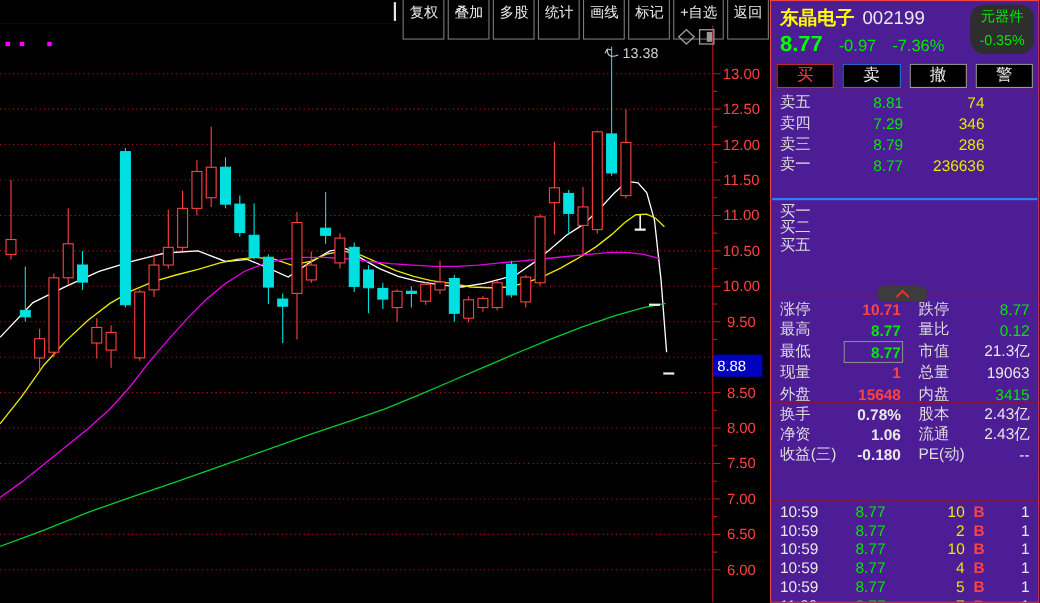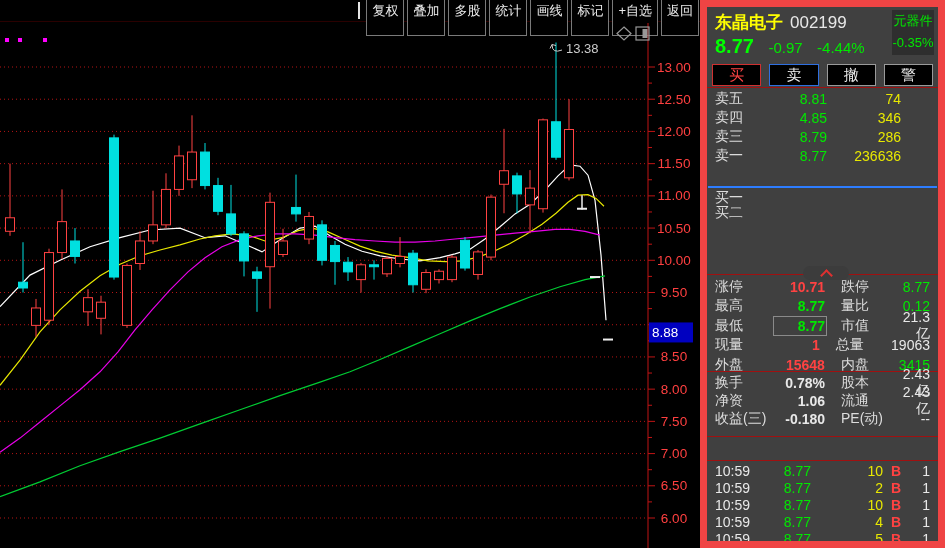--- a/index.html
+++ b/index.html
@@ -8,28 +8,28 @@
   
   #toolbar{position:absolute;left:0;top:0;width:700px;height:22px;background:#000;
            display:flex;justify-content:flex-end;align-items:center;gap:3px;
            border-bottom:1px solid #2a0000;box-sizing:border-box;padding-right:1px;}
   .tb-sep{width:2px;height:17px;background:#e6e6e6;margin-right:3px;}
   .tb-btn{height:17px;line-height:17px;padding:16px 5px;border:1px solid #7a7a7a;color:#ececec;
           font-size:13px;background:#000;white-space:nowrap;cursor:default;}
   
   #chart{position:absolute;left:0;top:23px;}
   
-  #panel{position:absolute;left:700px;top:0;width:245px;height:548px;background:#404040;
-         border:7px solid #ef4444;box-sizing:border-box;overflow:hidden;}
+  #panel{position:absolute;left:700px;top:0;width:245px;height:548px;background:#4c1d95;
+         border:1px solid #ef4444;box-sizing:border-box;overflow:hidden;}
   #panel .hr{position:absolute;left:0;right:0;height:1px;background:#a01010;}
   #p-title{position:absolute;top:4px;left:8px;white-space:nowrap;}
   #p-name{color:#ffff00;font-size:17px;font-weight:bold;}
   #p-code{color:#e8e8e8;font-size:17px;margin-left:7px;}
-  #p-industry{position:absolute;top:3px;right:4px;width:42px;height:45px;background:#2e2e2e;
-              text-align:center;font-size:13px;color:#00e800;}
+  #p-industry{position:absolute;top:3px;right:4px;width:58px;height:45px;background:#2e2e2e;
+              text-align:center;font-size:13px;color:#00e800;border-radius:13px;}
   #p-industry div{line-height:22px;}
   #p-price{position:absolute;top:28px;left:8px;white-space:nowrap;}
   #p-last{color:#00ff00;font-size:20px;font-weight:bold;}
   .p-chg{color:#00e800;font-size:15px;margin-left:10px;}
   #p-btns{position:absolute;top:57px;left:5px;right:5px;display:flex;gap:8px;}
   .tr-btn{flex:1;height:20px;line-height:20px;font-size:15px;text-align:center;background:#000;cursor:default;}
   .tr-buy{border:1px solid #d03030;color:#ff4545;}
   .tr-sell{border:1px solid #2f6fe0;color:#f0f0f0;}
   .tr-gray{border:1px solid #9a9a9a;color:#ececec;}
   .row{display:flex;align-items:center;padding:0 8px;font-size:14px;box-sizing:border-box;}
@@ -254,38 +254,38 @@
   <div id="p-title">
     <span id="p-name">东晶电子</span><span id="p-code">002199</span>
   </div>
   <div id="p-industry">
     <div>元器件</div>
     <div>-0.35%</div>
   </div>
   <div id="p-price">
     <span id="p-last">8.77</span>
     <span class="p-chg">-0.97</span>
-    <span class="p-chg">-4.44%</span>
+    <span class="p-chg">-7.36%</span>
   </div>
   <div id="p-btns">
       <div class="tr-btn tr-buy">买</div>
       <div class="tr-btn tr-sell">卖</div>
       <div class="tr-btn tr-gray">撤</div>
       <div class="tr-btn tr-gray">警</div>
     </div>
   <div class="hr" style="top:80px"></div>
   <div id="p-sell">
       <div class="row">
         <div class="ob-l">卖五</div>
         <div class="ob-p green">8.81</div>
         <div class="ob-v yellow">74</div>
       </div>
       <div class="row">
         <div class="ob-l">卖四</div>
-        <div class="ob-p green">4.85</div>
+        <div class="ob-p green">7.29</div>
         <div class="ob-v yellow">346</div>
       </div>
       <div class="row">
         <div class="ob-l">卖三</div>
         <div class="ob-p green">8.79</div>
         <div class="ob-v yellow">286</div>
       </div>
       <div class="row">
         <div class="ob-l">卖一</div>
         <div class="ob-p green">8.77</div>
@@ -294,20 +294,25 @@
     </div>
   <div id="p-blue"></div>
   <div id="p-buy">
       <div class="row">
         <div class="ob-l">买一</div>
         <div class="ob-p green"></div>
         <div class="ob-v yellow"></div>
       </div>
       <div class="row">
         <div class="ob-l">买二</div>
+        <div class="ob-p green"></div>
+        <div class="ob-v yellow"></div>
+      </div>
+      <div class="row">
+        <div class="ob-l">买五</div>
         <div class="ob-p green"></div>
         <div class="ob-v yellow"></div>
       </div>
     </div>
   <div id="p-chevron">
       <span></span>
     </div>
   <div class="hr" style="top:267px"></div>
   <div id="p-stats">
       <div class="row">

